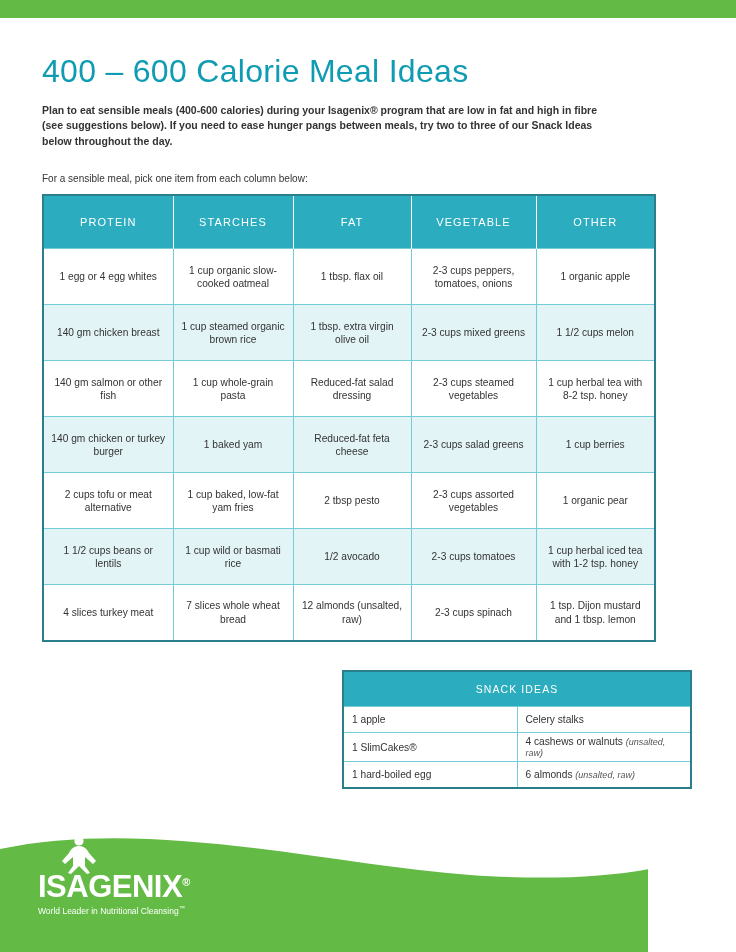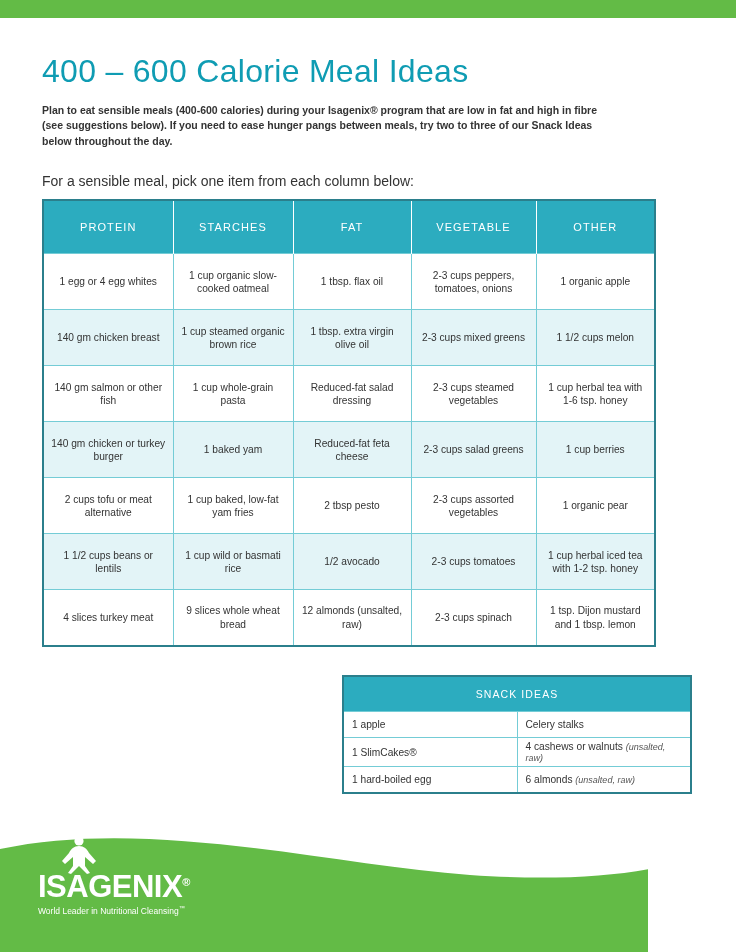--- a/index.html
+++ b/index.html
@@ -38,21 +38,21 @@
   p.intro {
     margin: 14px 0 16px 0;
     font-size: 10.5px;
     line-height: 1.45;
     color: #333333;
     max-width: 565px;
     font-weight: bold;
   }
   p.lead {
     margin: 24px 0 10px 0;
-    font-size: 14px;
+    font-size: 10px;
     color: #333333;
   }
 
   
   table.meal {
     border-collapse: collapse;
     width: 612px;
     table-layout: fixed;
     border: 2px solid #2b7f8c;
   }
@@ -194,21 +194,21 @@
           <td>1 cup steamed organic brown rice</td>
           <td>1 tbsp. extra virgin olive oil</td>
           <td>2-3 cups mixed greens</td>
           <td>1 1/2 cups melon</td>
         </tr>
         <tr class="row-white">
           <td>140 gm salmon or other fish</td>
           <td>1 cup whole-grain pasta</td>
           <td>Reduced-fat salad dressing</td>
           <td>2-3 cups steamed vegetables</td>
-          <td>1 cup herbal tea with 1-6 tsp. honey</td>
+          <td>1 cup herbal tea with 8-2 tsp. honey</td>
         </tr>
         <tr class="row-tint">
           <td>140 gm chicken or turkey burger</td>
           <td>1 baked yam</td>
           <td>Reduced-fat feta cheese</td>
           <td>2-3 cups salad greens</td>
           <td>1 cup berries</td>
         </tr>
         <tr class="row-white">
           <td>2 cups tofu or meat alternative</td>
@@ -219,21 +219,21 @@
         </tr>
         <tr class="row-tint">
           <td>1 1/2 cups beans or lentils</td>
           <td>1 cup wild or basmati rice</td>
           <td>1/2 avocado</td>
           <td>2-3 cups tomatoes</td>
           <td>1 cup herbal iced tea with 1-2 tsp. honey</td>
         </tr>
         <tr class="row-white">
           <td>4 slices turkey meat</td>
-          <td>9 slices whole wheat bread</td>
+          <td>7 slices whole wheat bread</td>
           <td>12 almonds (unsalted, raw)</td>
           <td>2-3 cups spinach</td>
           <td>1 tsp. Dijon mustard and 1 tbsp. lemon</td>
         </tr>
       </tbody>
     </table>
 
     <div class="snack-wrap">
       <table class="snack">
         <thead>

